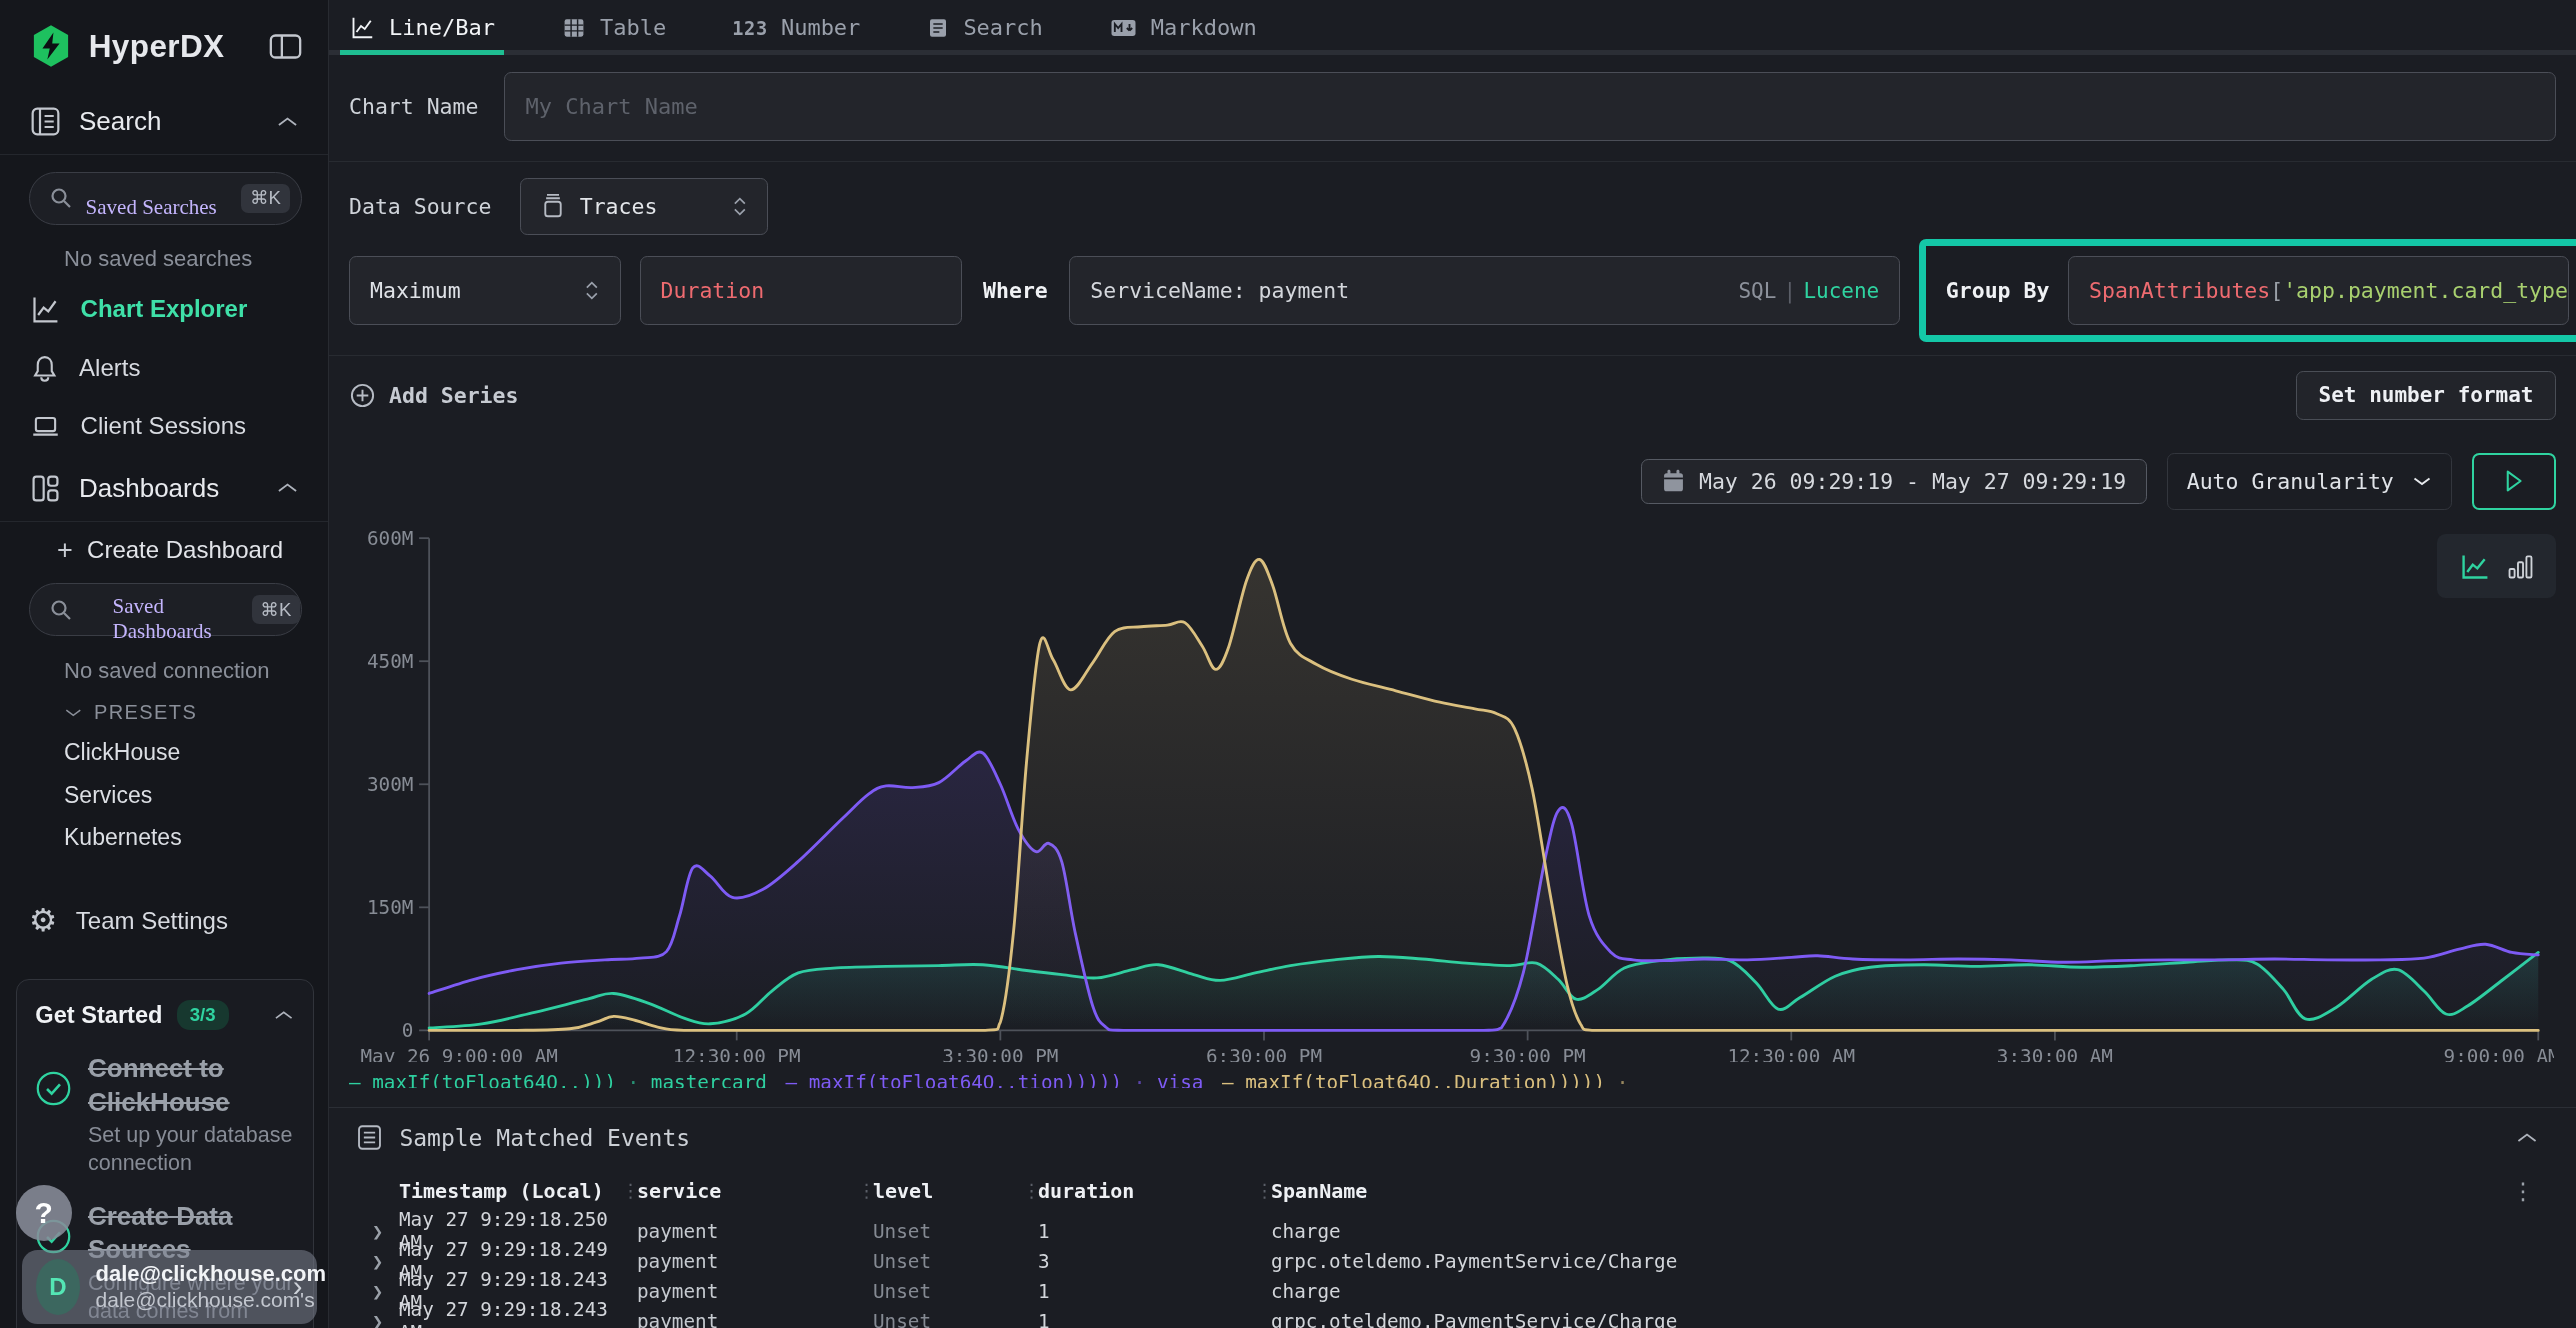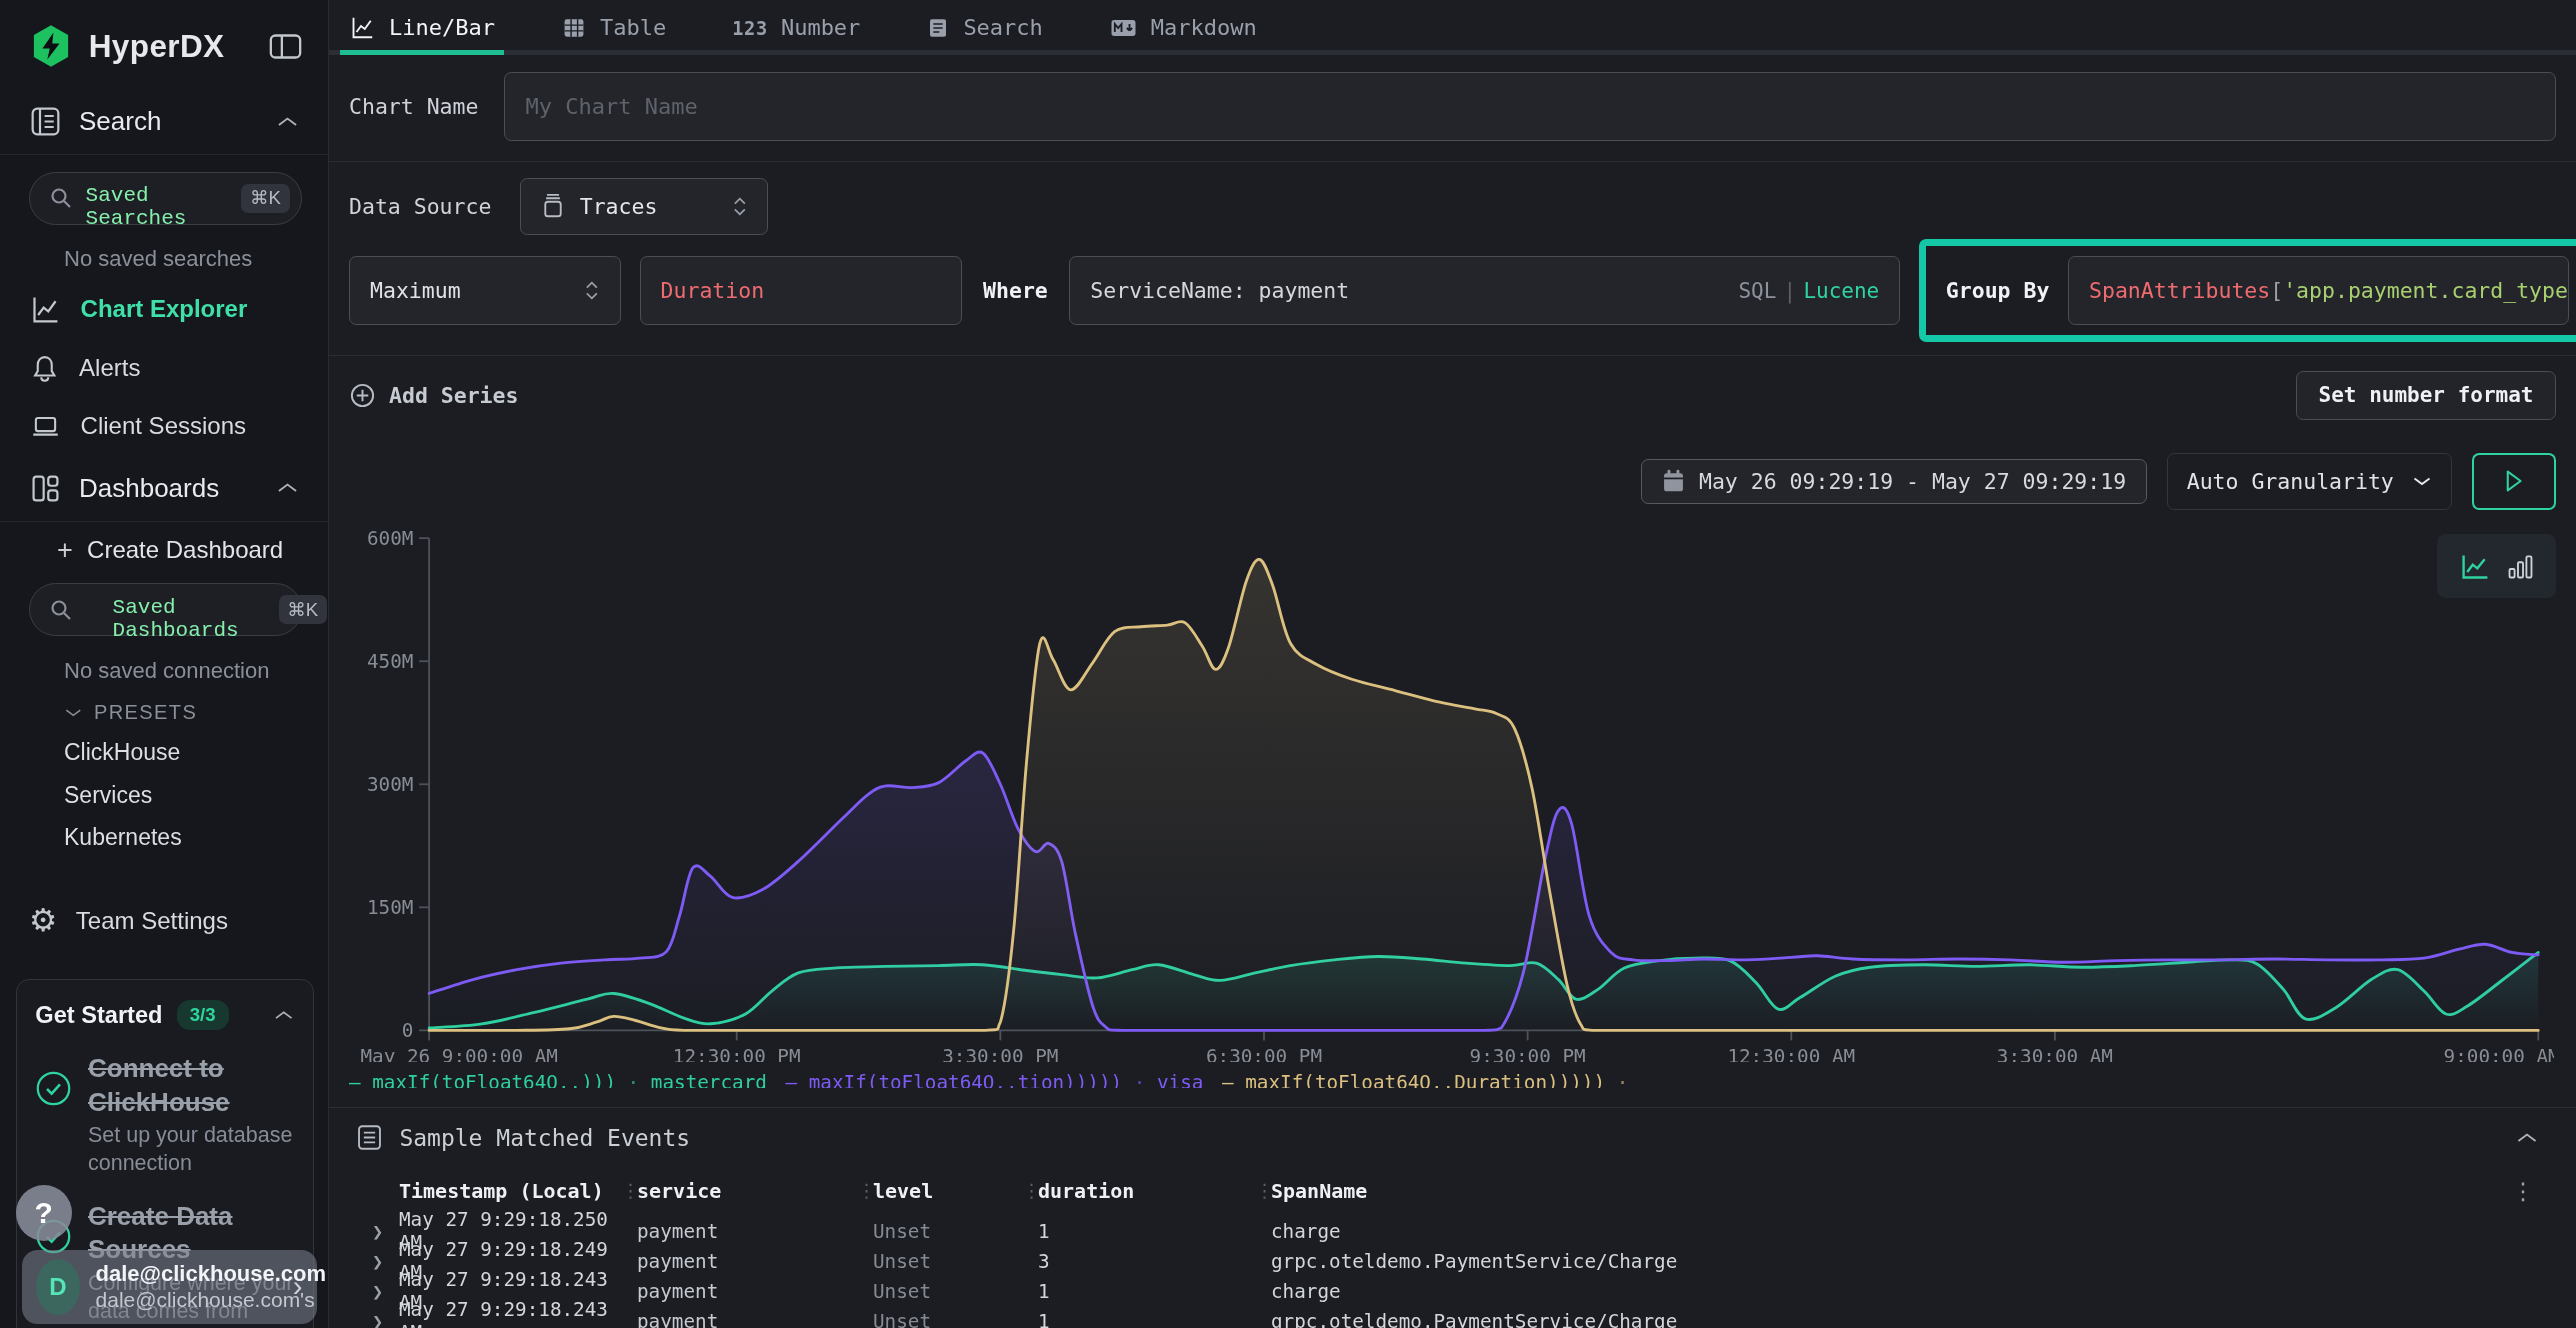--- a/index.html
+++ b/index.html
@@ -13,21 +13,21 @@
   .logo-row { display:flex; align-items:center; gap:15.7px; padding:24px 26px 21.5px 29px; }
   .logo-title { font-size:31.5px; font-weight:bold; letter-spacing:0.4px; }
   .panel-icon { margin-left:auto; }
   .side-header { display:flex; align-items:center; gap:17px; padding:15.7px 29px; }
   .side-header .lbl { font-size:26px; color:#e8eaee; }
   .side-header .chev { margin-left:auto; }
   .side-div { border-top:1.4px solid #24272d; margin:0; }
   .pill-search { display:flex; align-items:center; gap:13px; margin:17px 26px 14.3px 29px;
                  height:53px; border:1.4px solid #3a3d45; border-radius:29px; background:#1d1f25;
                  padding:0 11.4px 0 18.6px; }
-  .pill-search .ph { font-family:Liberation Mono, monospace; font-size:21px; color:#86efac; flex:1;margin-top:18px; }
+  .pill-search .ph { font-family:Liberation Serif, serif; font-size:21px; color:#c4b5fd; flex:1;margin-top:18px; }
   .kbd { background:#31343c; color:#b6bbc4; border-radius:7.2px; padding:3.6px 8.6px;
          font-size:18.6px; font-family:"Liberation Sans",sans-serif; }
   .muted-row { padding:7.2px 29px 7.2px 64px; font-size:22px; color:#8a8f99; }
   .nav-item { display:flex; align-items:center; gap:18.6px; padding:13px 29px; font-size:24px; color:#d8dbe1; }
   .nav-item .nlbl { white-space:nowrap; }
   .nav-item.active .nlbl { color:#3fe0a8; font-weight:bold;text-align:right; }
   .create-row { display:flex; align-items:center; gap:14.3px; padding:13px 29px 13px 57px;
                 font-size:24px; color:#e2e4e9; }
   .create-row .plus { font-size:27px; color:#c9cdd4; }
   .presets-row { display:flex; align-items:center; gap:11.4px; padding:10px 29px 7.2px 64px;

